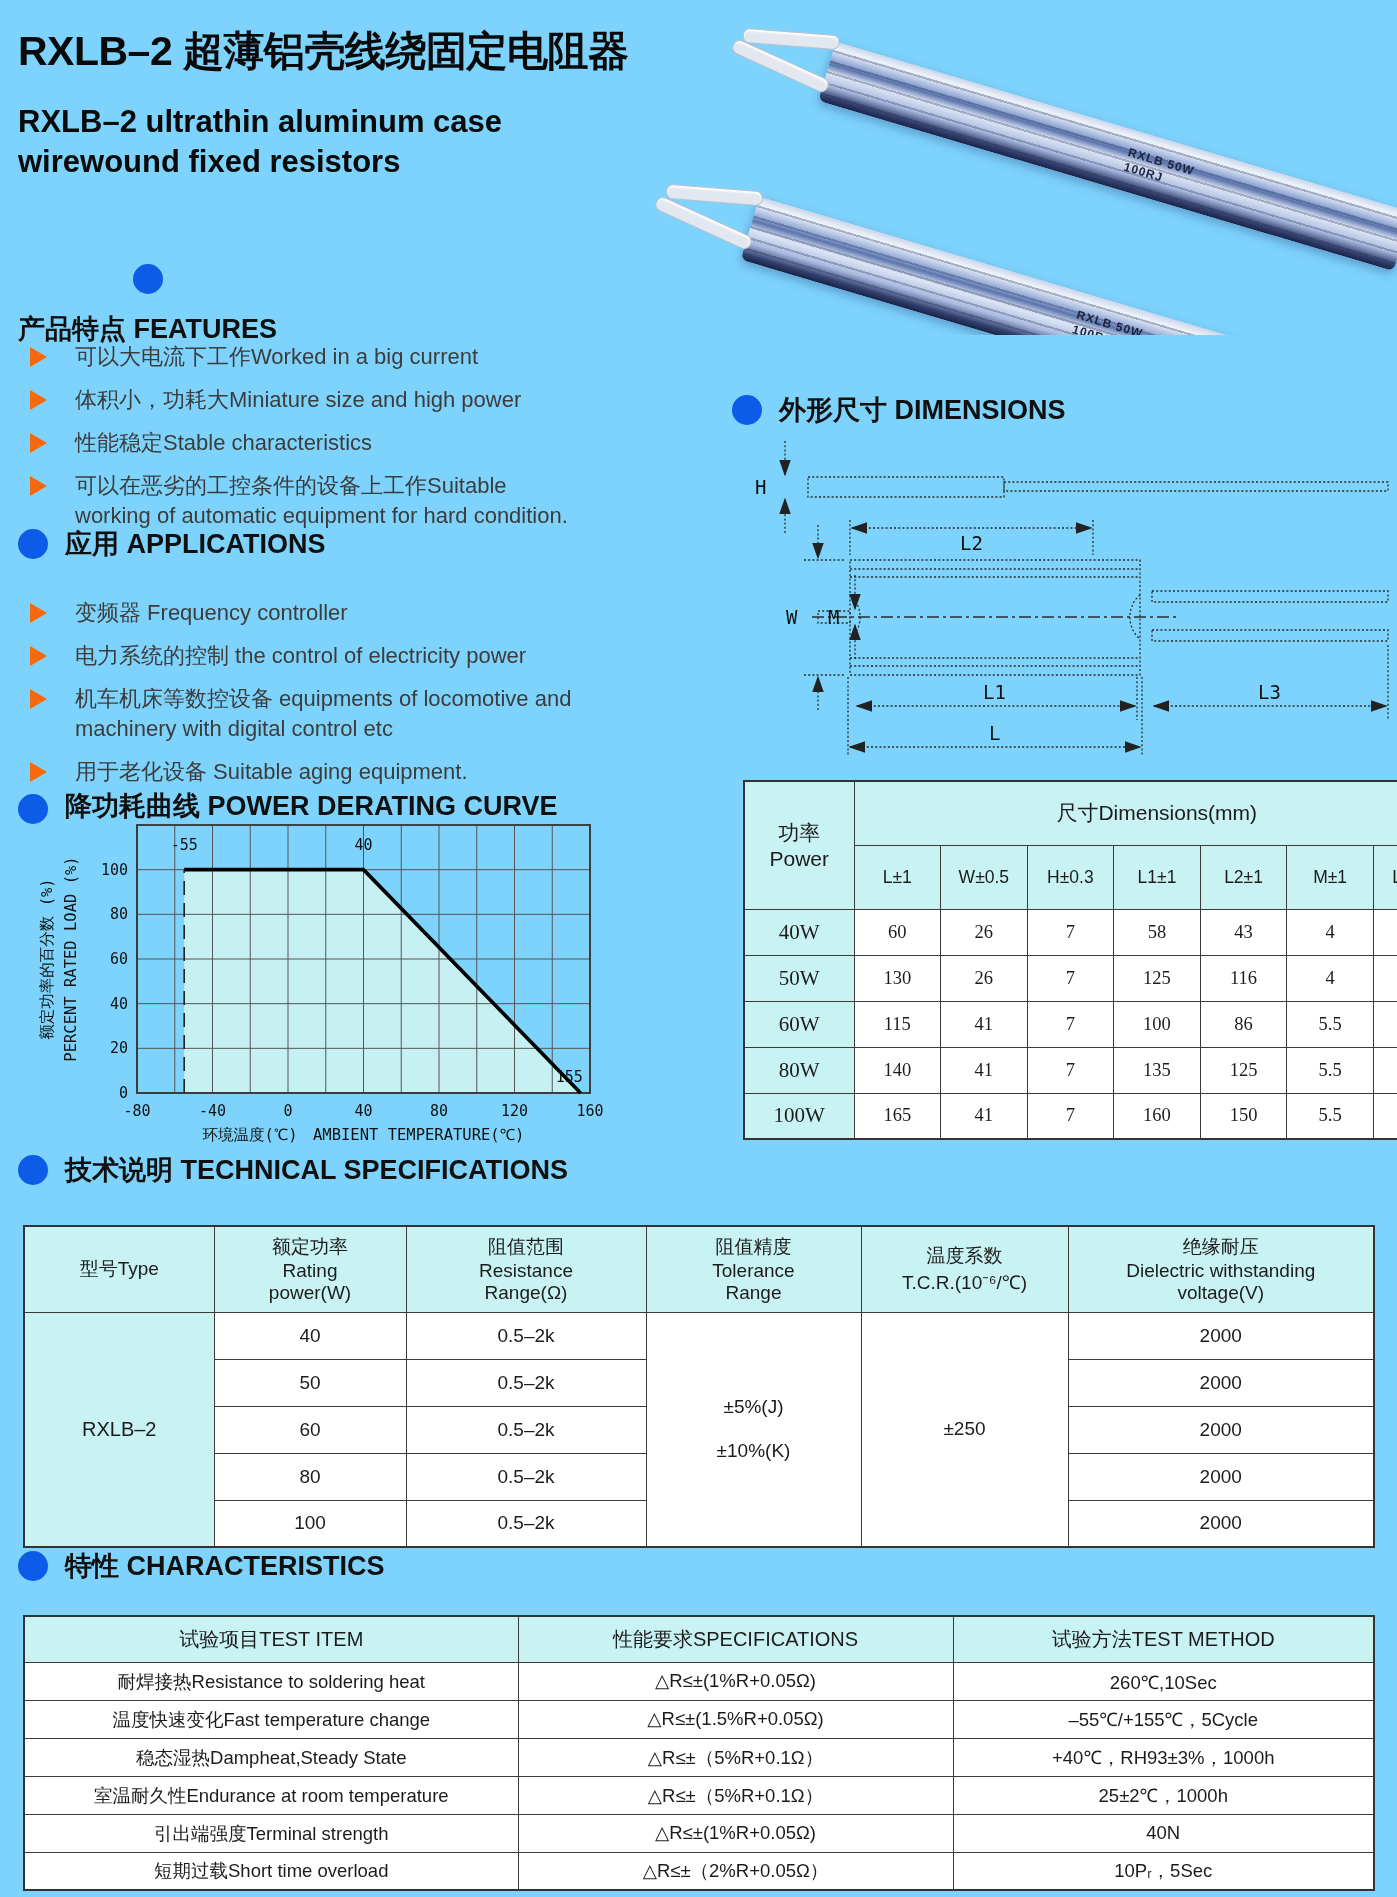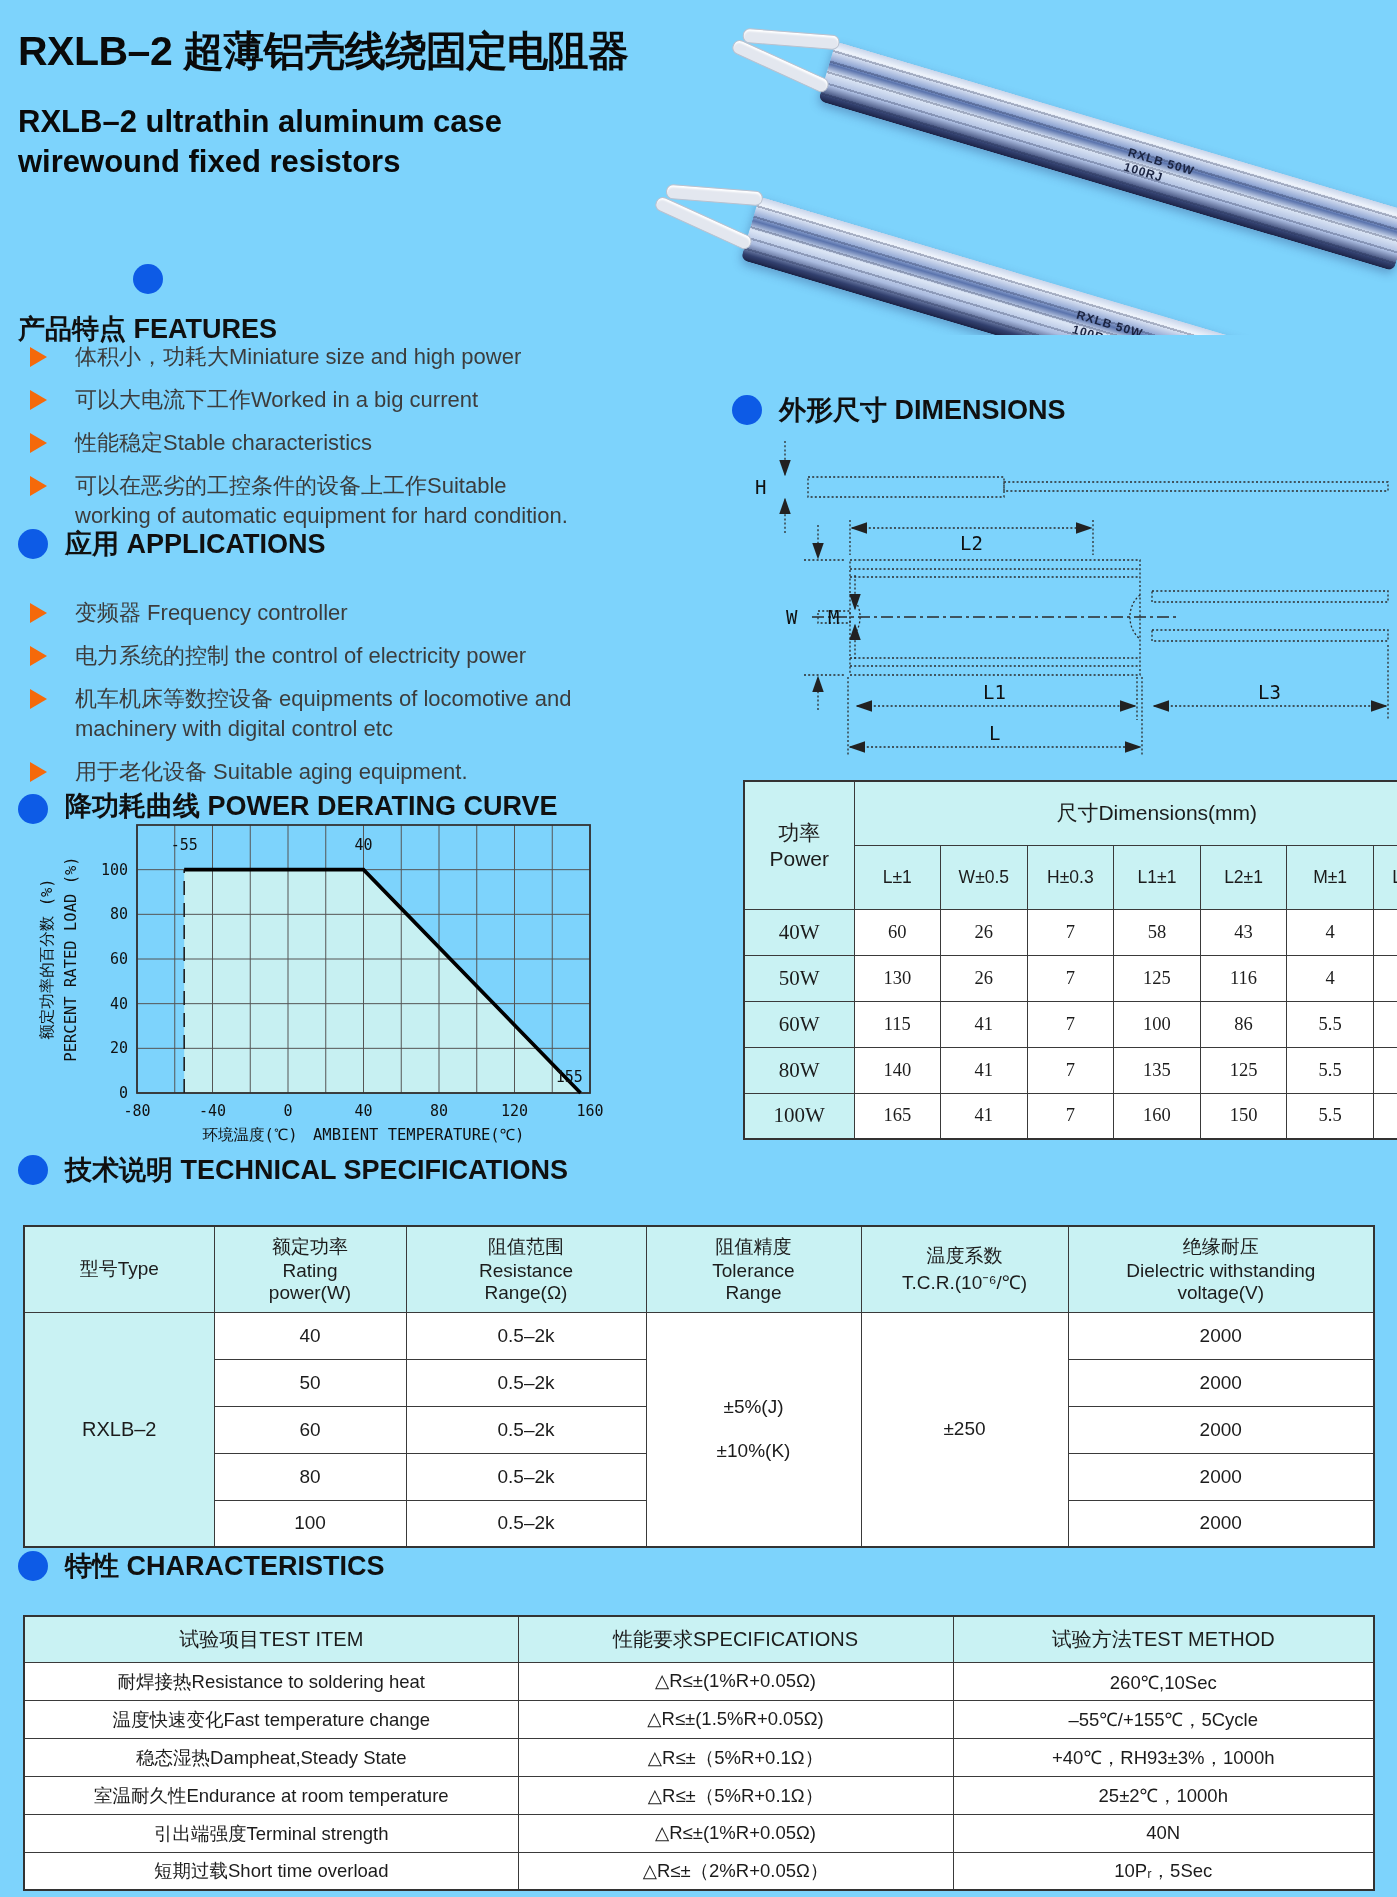--- a/index.html
+++ b/index.html
@@ -85,25 +85,25 @@
     </div>
   </div>
 
   <div class="sec-head" style="left:18px;top:264px;flex-direction:column;">
     <span class="sec-dot"></span>
     <span>产品特点 FEATURES</span>
   </div>
   <div class="bullets" style="top:342px;width:545px;">
     <div class="b-item">
         <span class="tri"></span>
+        <span>可以大电流下工作Worked in a big current</span>
+      </div>
+    <div class="b-item">
+        <span class="tri"></span>
         <span>体积小，功耗大Miniature size and high power</span>
-      </div>
-    <div class="b-item">
-        <span class="tri"></span>
-        <span>可以大电流下工作Worked in a big current</span>
       </div>
     <div class="b-item">
         <span class="tri"></span>
         <span>性能稳定Stable characteristics</span>
       </div>
     <div class="b-item">
         <span class="tri"></span>
         <span>可以在恶劣的工控条件的设备上工作Suitable working of automatic equipment for hard condition.</span>
       </div>
   </div>

